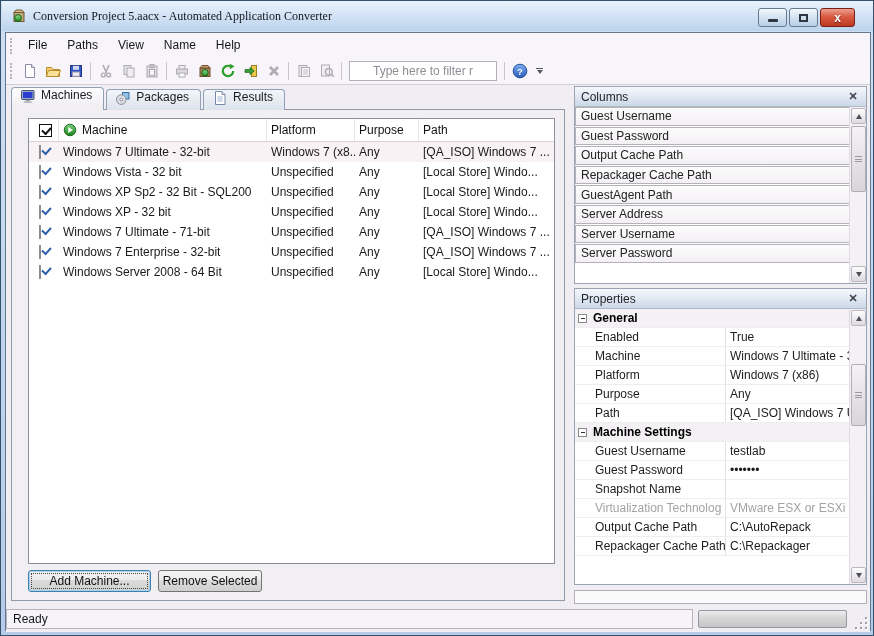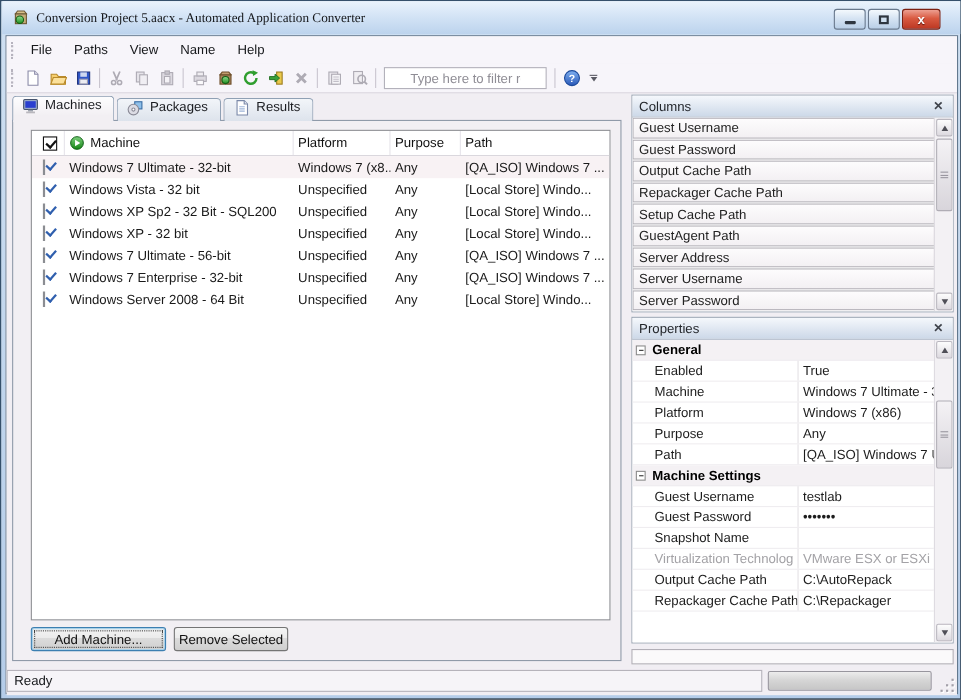--- a/index.html
+++ b/index.html
@@ -356,21 +356,21 @@
           </div>
           <div class="trow">
             <div class="tc"><span class="chk chk-row"></span></div>
             <div class="tc">Windows XP - 32 bit</div>
             <div class="tc">Unspecified</div>
             <div class="tc">Any</div>
             <div class="tc">[Local Store] Windo...</div>
           </div>
           <div class="trow">
             <div class="tc"><span class="chk chk-row"></span></div>
-            <div class="tc">Windows 7 Ultimate - 56-bit</div>
+            <div class="tc">Windows 7 Ultimate - 71-bit</div>
             <div class="tc">Unspecified</div>
             <div class="tc">Any</div>
             <div class="tc">[QA_ISO] Windows 7 ...</div>
           </div>
           <div class="trow">
             <div class="tc"><span class="chk chk-row"></span></div>
             <div class="tc">Windows 7 Enterprise - 32-bit</div>
             <div class="tc">Unspecified</div>
             <div class="tc">Any</div>
             <div class="tc">[QA_ISO] Windows 7 ...</div>
@@ -391,21 +391,20 @@
       <div class="dock-panel" id="columns-panel">
         <div class="panel-header">
           <span class="panel-title">Columns</span>
           <span class="panel-close">✕</span>
         </div>
         <div class="panel-body">
           <div class="col-item">Guest Username</div>
           <div class="col-item">Guest Password</div>
           <div class="col-item">Output Cache Path</div>
           <div class="col-item">Repackager Cache Path</div>
-          <div class="col-item">Setup Cache Path</div>
           <div class="col-item">GuestAgent Path</div>
           <div class="col-item">Server Address</div>
           <div class="col-item">Server Username</div>
           <div class="col-item">Server Password</div>
           <div class="vscroll">
             <div class="sb-btn sb-up">
                 <span class="tri-up"></span>
               </div>
             <div class="sb-thumb" style="top:19px;height:66px;">
               <span class="thumb-line"></span>

